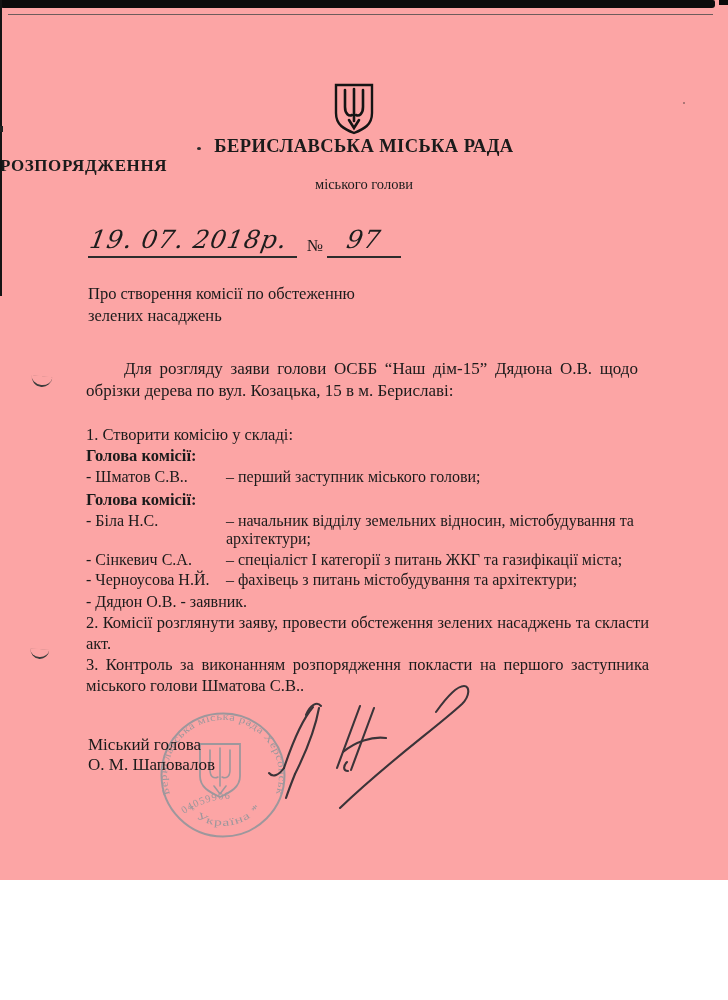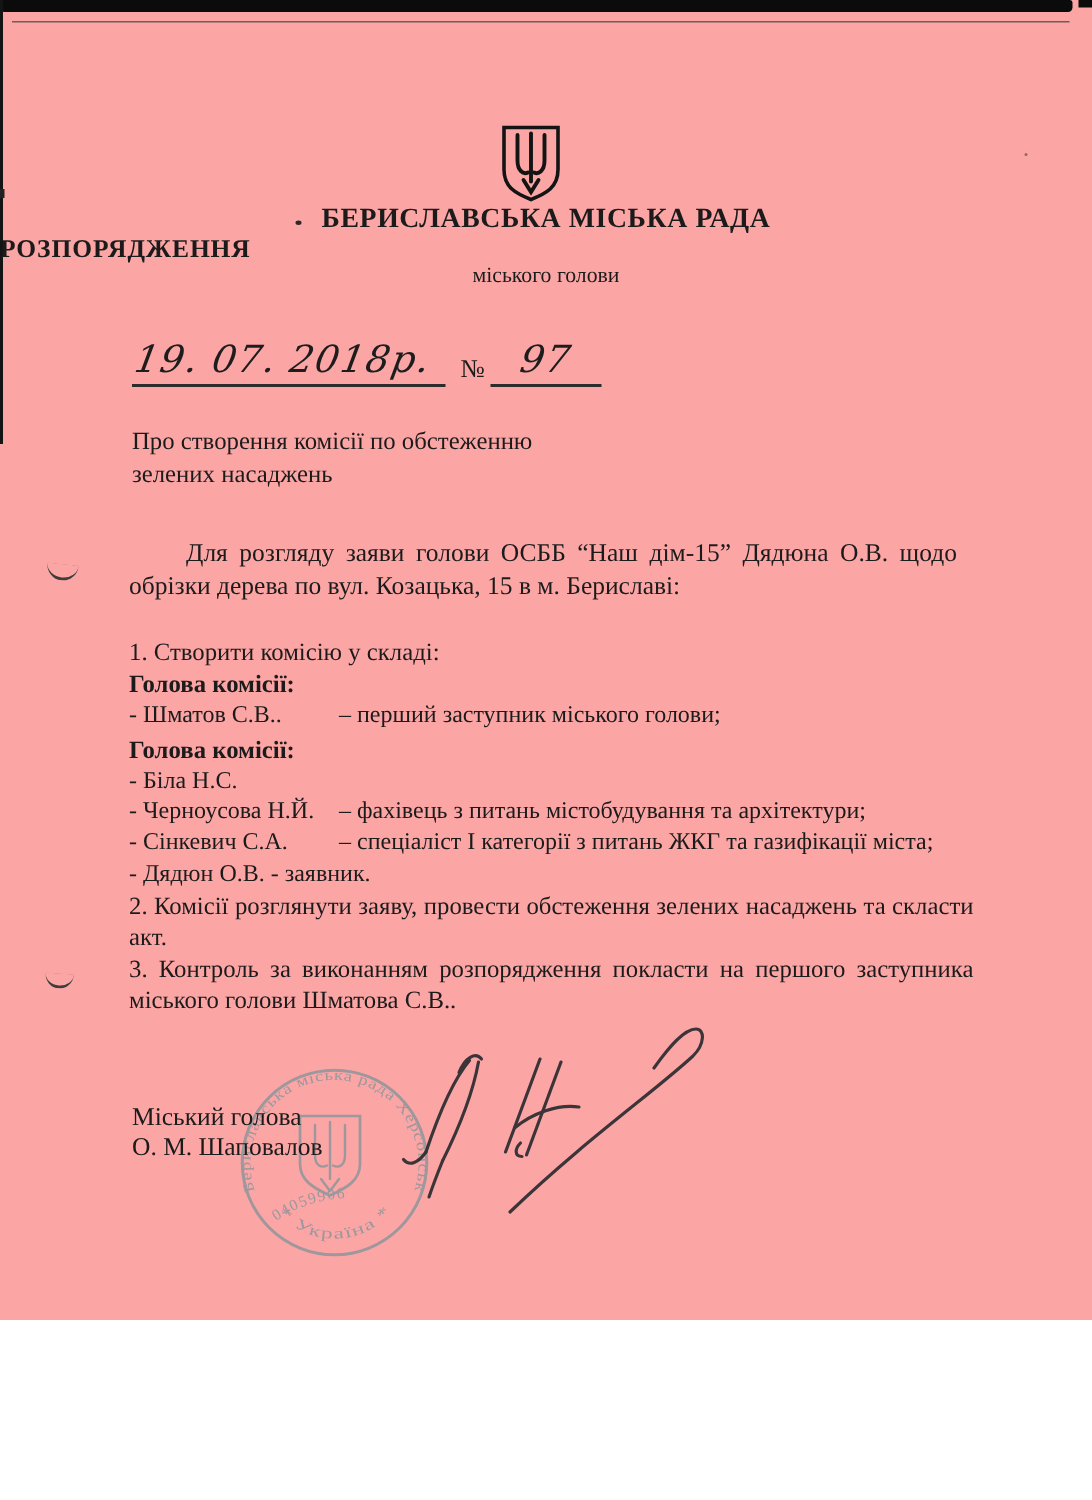--- a/index.html
+++ b/index.html
@@ -97,28 +97,29 @@
   <div class="main">
     <p>1. Створити комісію у складі:</p>
     <p class="lbl">Голова комісії:</p>
     <div class="row">
       <span class="nm">- Шматов С.В..</span>
       <span class="rl">–  перший заступник міського голови;</span>
     </div>
     <p class="lbl">Голова комісії:</p>
     <div class="row">
       <span class="nm">- Біла Н.С.</span>
+      <span class="rl">– начальник відділу  земельних відносин, містобудування та архітектури;</span>
+    </div>
+    <div class="row">
+      <span class="nm">- Сінкевич С.А.</span>
+      <span class="rl">– спеціаліст І категорії з питань  ЖКГ та газифікації міста;</span>
     </div>
     <div class="row">
       <span class="nm">- Черноусова Н.Й.</span>
       <span class="rl">– фахівець з питань містобудування та архітектури;</span>
-    </div>
-    <div class="row">
-      <span class="nm">- Сінкевич С.А.</span>
-      <span class="rl">– спеціаліст І категорії з питань  ЖКГ та газифікації міста;</span>
     </div>
     <p class="applicant">- Дядюн О.В. -  заявник.</p>
     <p class="just">2. Комісії розглянути заяву, провести обстеження зелених насаджень та скласти акт.</p>
     <p class="just">3. Контроль за виконанням розпорядження покласти на першого заступника міського голови  Шматова С.В..</p>
   </div>
 
   <svg class="stamp" viewBox="0 0 134 134">
     <defs>
       <path id="ringPath" d="M 14,84 A 56,56 0 1 1 120,84" fill="none"></path>
       <path id="codeArc" d="M 28,104 A 85,85 0 0 1 100,92" fill="none"></path>

